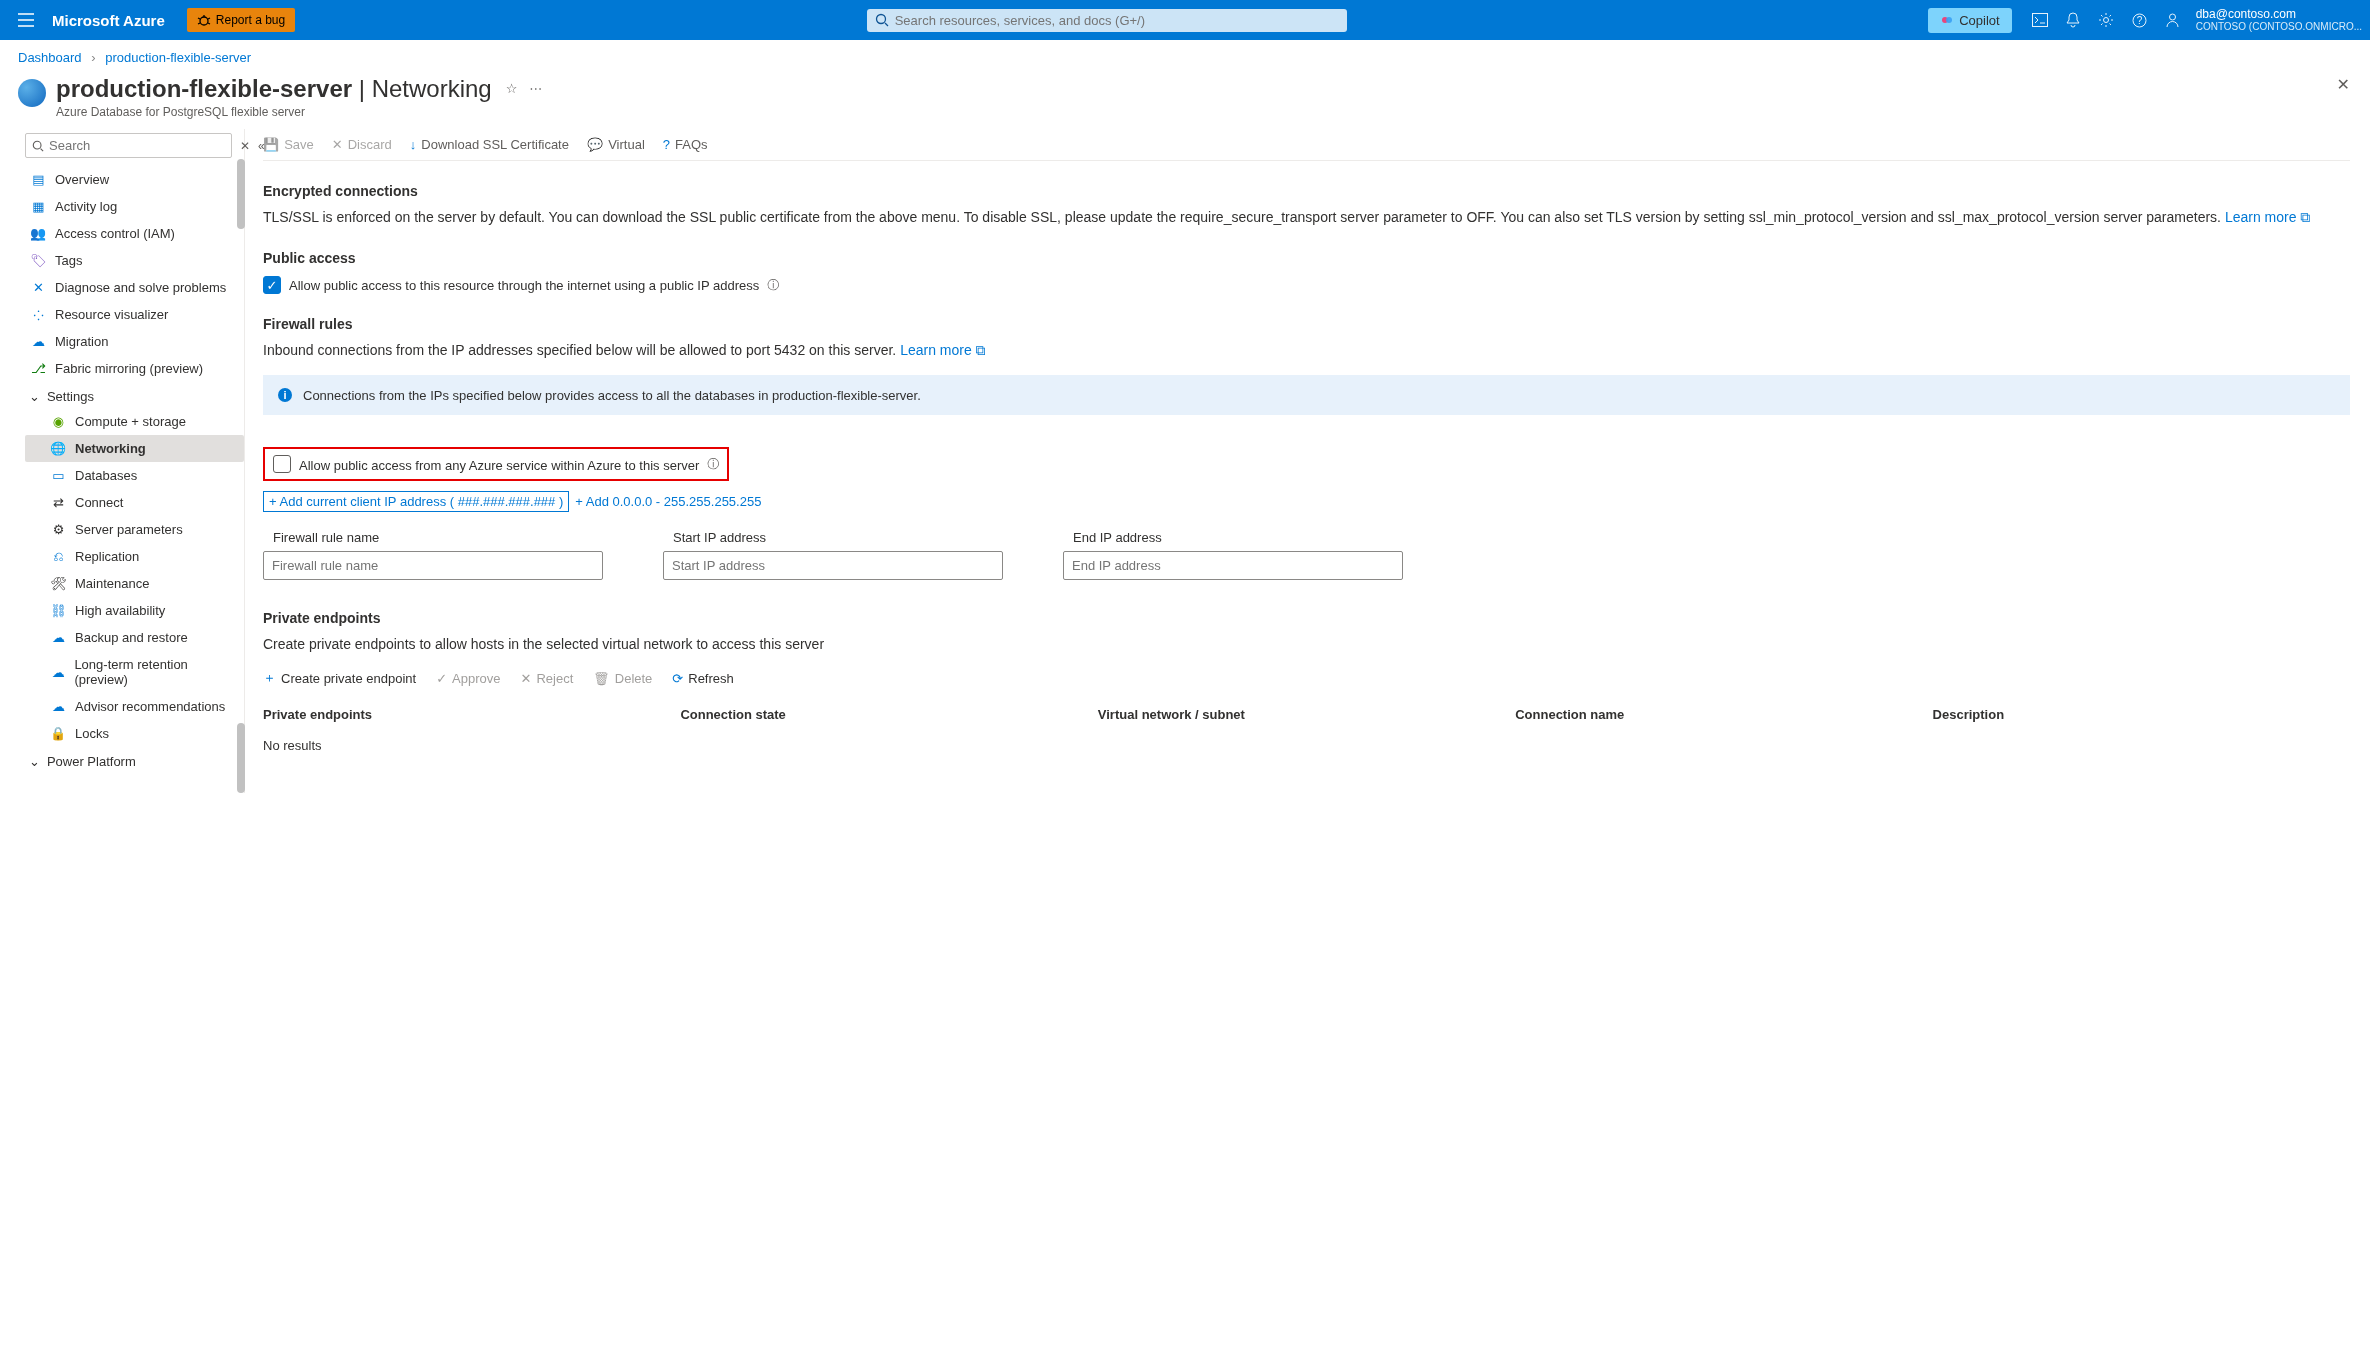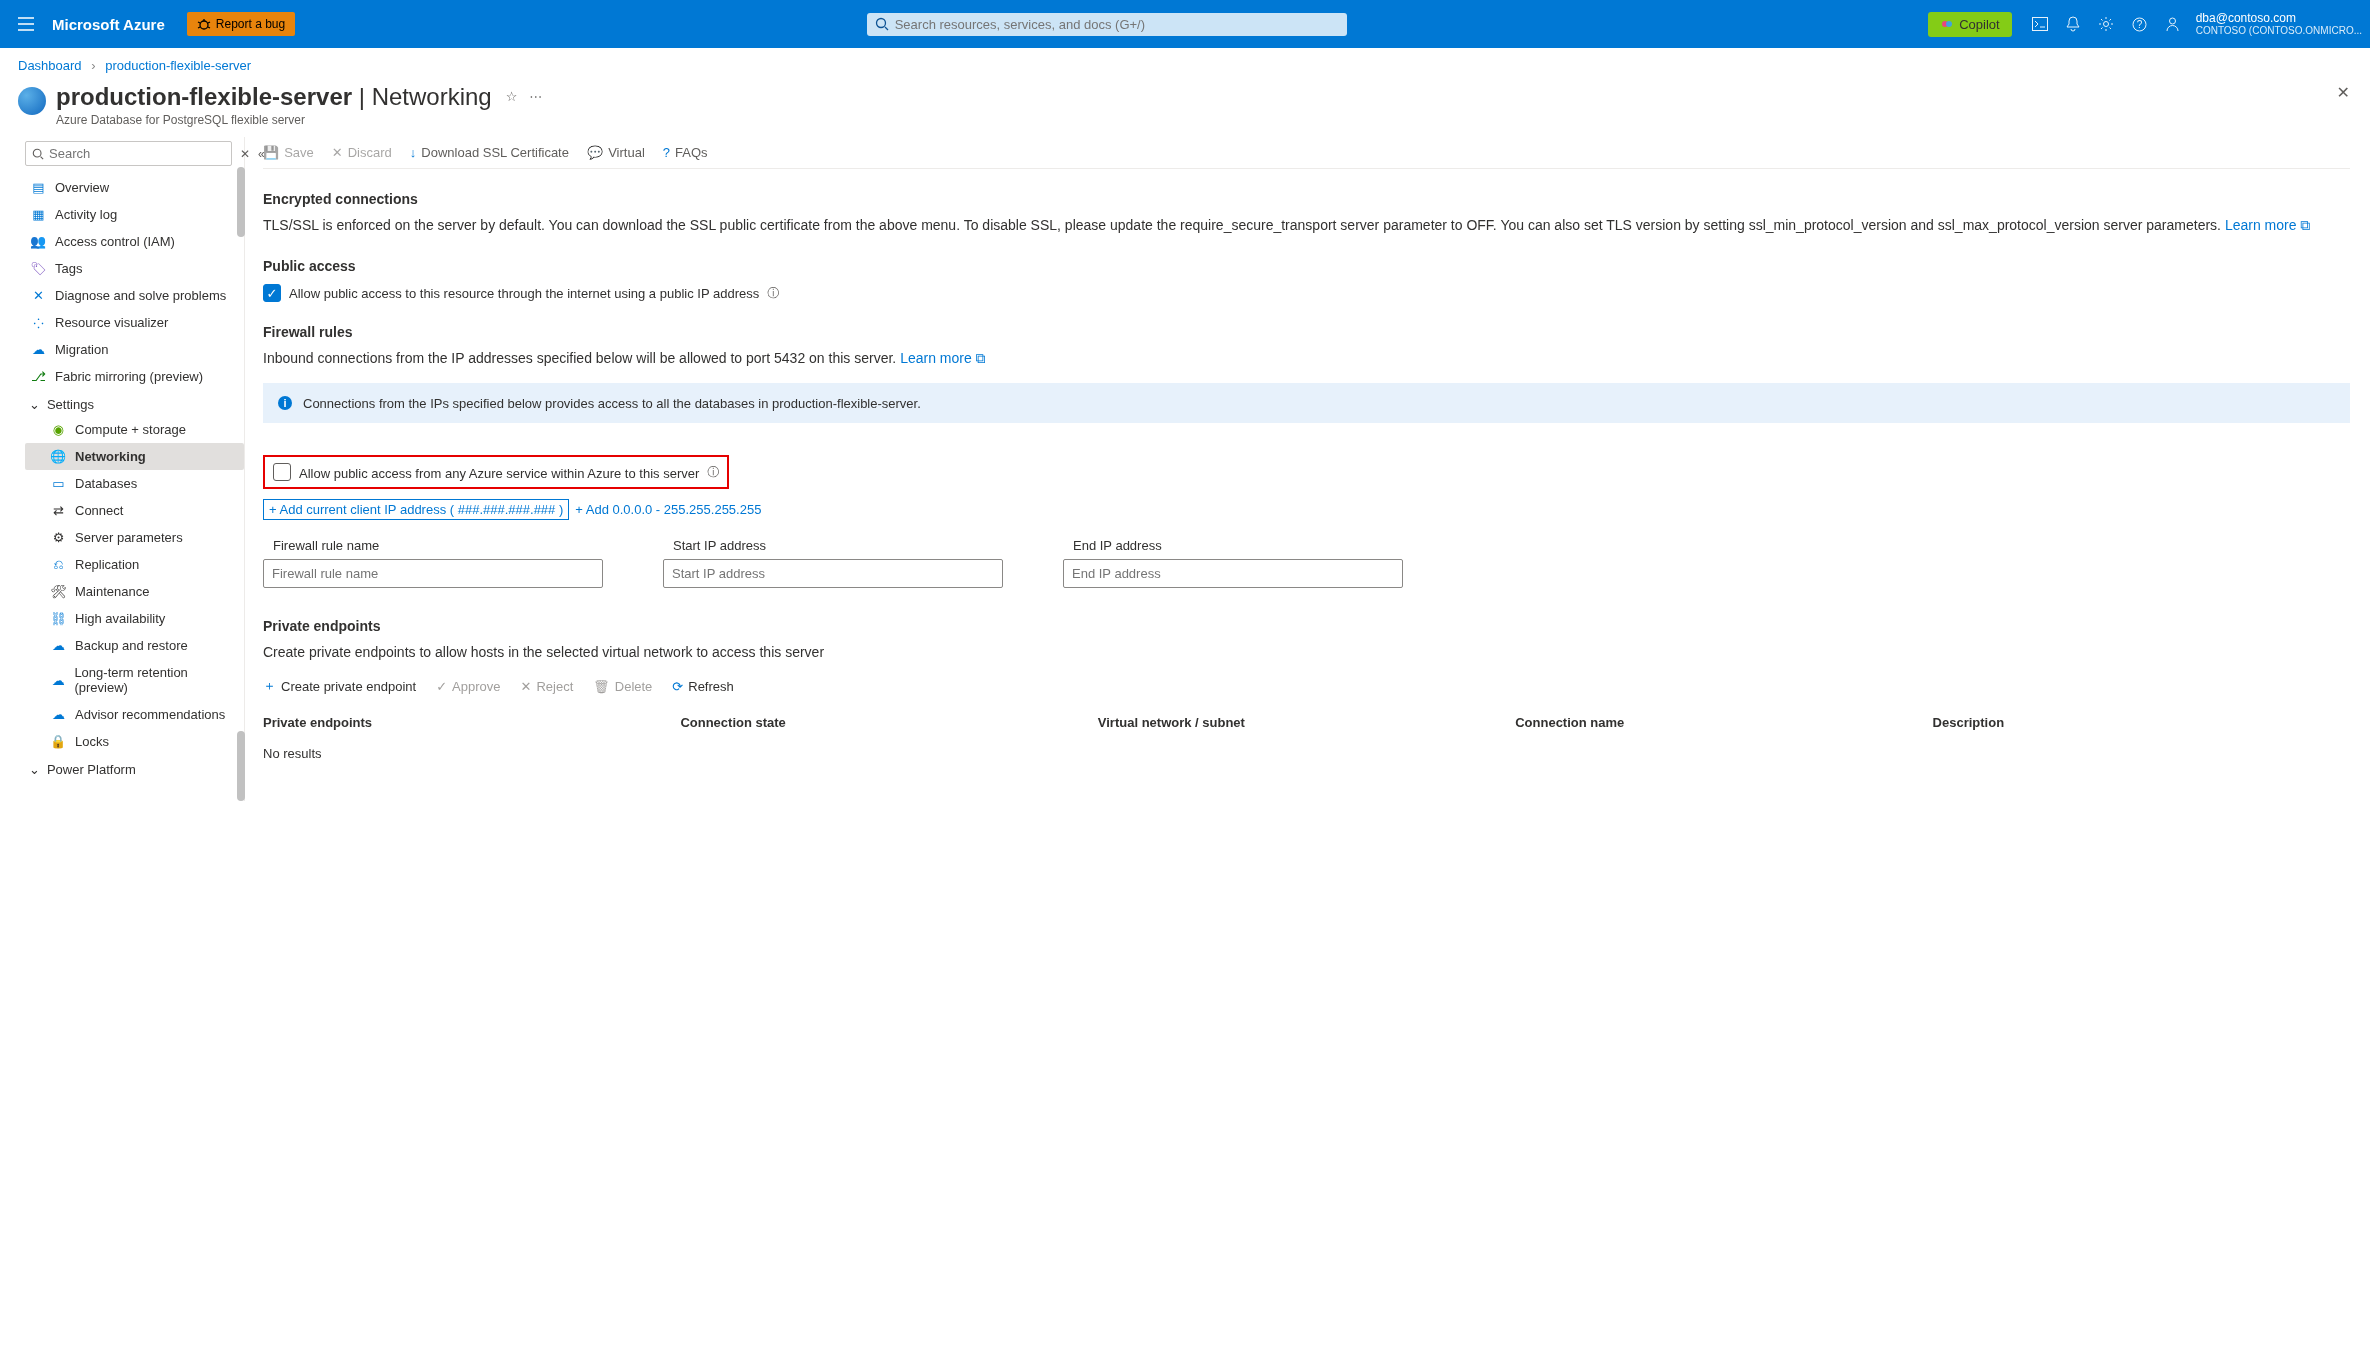--- a/index.html
+++ b/index.html
@@ -1,25 +1,25 @@
 <!DOCTYPE html>
 <html><head>
 <meta charset="utf-8">
 <style>
 * { box-sizing: border-box; margin: 0; padding: 0; }
 body { font-family: 'Segoe UI', Tahoma, sans-serif; font-size: 13px; color: #323130; background: #fff; }
 
-.topbar { background: #0078d4; height: 48px; display: flex; align-items: center; color: #fff; padding: 0 8px; }
+.topbar { background: #0078d4; height: 40px; display: flex; align-items: center; color: #fff; padding: 0 8px; }
 .topbar .hamburger { padding: 6px 10px; cursor: pointer; }
 .topbar .brand { font-weight: 600; font-size: 15px; margin-left: 8px; }
 .topbar .bug-btn { background: #e8840c; color: #000; border: none; padding: 5px 10px; margin-left: 22px; border-radius: 2px; display: flex; align-items: center; gap: 5px; font-size: 12px; cursor: pointer; }
 .topbar .search-wrap { flex: 1; display: flex; justify-content: center; }
 .topbar .search-box { width: 480px; background: #cce4f6; border-radius: 3px; display: flex; align-items: center; padding: 4px 8px; color: #0f3e6a; }
 .topbar .search-box input { background: transparent; border: none; outline: none; flex: 1; color: #0f3e6a; font-size: 13px; margin-left: 6px; }
-.topbar .copilot-btn { background: #84cc16; color: #323130; border: none; border-radius: 3px; padding: 5px 12px; margin-left: 10px; display: flex; align-items: center; gap: 5px; font-size: 13px; cursor: pointer; }
+.topbar .copilot-btn { background: #7dd3fc; color: #323130; border: none; border-radius: 3px; padding: 5px 12px; margin-left: 10px; display: flex; align-items: center; gap: 5px; font-size: 13px; cursor: pointer; }
 .topbar .top-icons { display: flex; align-items: center; gap: 18px; margin-left: 20px; }
 .topbar .top-icons .ticon { cursor: pointer; opacity: 0.9; }
 .topbar .account { margin-left: 16px; text-align: left; font-size: 11px; line-height: 1.2; }
 .topbar .account .email { font-size: 12px; }
 .topbar .account .tenant { opacity: 0.85; font-size: 10px; }
 
 .breadcrumb { padding: 10px 18px 4px; font-size: 13px; color: #0078d4; }
 .breadcrumb a { color: #0078d4; text-decoration: none; }
 .breadcrumb .sep { color: #888; margin: 0 6px; }
 

